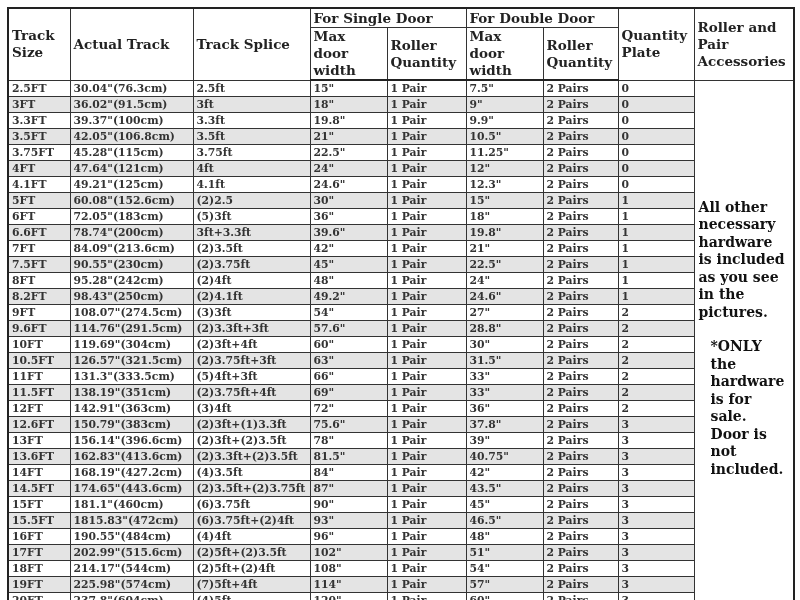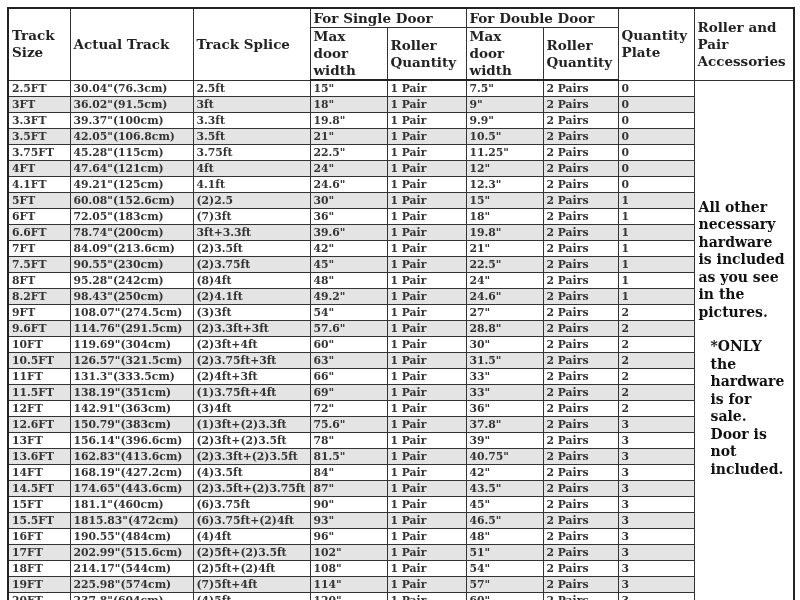--- a/index.html
+++ b/index.html
@@ -165,21 +165,21 @@
           <td class="d">(2)2.5</td>
           <td class="d">30"</td>
           <td class="d">1 Pair</td>
           <td class="d">15"</td>
           <td class="d">2 Pairs</td>
           <td class="d">1</td>
         </tr>
         <tr>
           <td class="d">6FT</td>
           <td class="d">72.05"(183cm)</td>
-          <td class="d">(7)3ft</td>
+          <td class="d">(5)3ft</td>
           <td class="d">36"</td>
           <td class="d">1 Pair</td>
           <td class="d">18"</td>
           <td class="d">2 Pairs</td>
           <td class="d">1</td>
         </tr>
         <tr>
           <td class="d">6.6FT</td>
           <td class="d">78.74"(200cm)</td>
           <td class="d">3ft+3.3ft</td>
@@ -205,21 +205,21 @@
           <td class="d">(2)3.75ft</td>
           <td class="d">45"</td>
           <td class="d">1 Pair</td>
           <td class="d">22.5"</td>
           <td class="d">2 Pairs</td>
           <td class="d">1</td>
         </tr>
         <tr>
           <td class="d">8FT</td>
           <td class="d">95.28"(242cm)</td>
-          <td class="d">(8)4ft</td>
+          <td class="d">(2)4ft</td>
           <td class="d">48"</td>
           <td class="d">1 Pair</td>
           <td class="d">24"</td>
           <td class="d">2 Pairs</td>
           <td class="d">1</td>
         </tr>
         <tr>
           <td class="d">8.2FT</td>
           <td class="d">98.43"(250cm)</td>
           <td class="d">(2)4.1ft</td>
@@ -265,51 +265,51 @@
           <td class="d">(2)3.75ft+3ft</td>
           <td class="d">63"</td>
           <td class="d">1 Pair</td>
           <td class="d">31.5"</td>
           <td class="d">2 Pairs</td>
           <td class="d">2</td>
         </tr>
         <tr>
           <td class="d">11FT</td>
           <td class="d">131.3"(333.5cm)</td>
-          <td class="d">(2)4ft+3ft</td>
+          <td class="d">(5)4ft+3ft</td>
           <td class="d">66"</td>
           <td class="d">1 Pair</td>
           <td class="d">33"</td>
           <td class="d">2 Pairs</td>
           <td class="d">2</td>
         </tr>
         <tr>
           <td class="d">11.5FT</td>
           <td class="d">138.19"(351cm)</td>
-          <td class="d">(1)3.75ft+4ft</td>
+          <td class="d">(2)3.75ft+4ft</td>
           <td class="d">69"</td>
           <td class="d">1 Pair</td>
           <td class="d">33"</td>
           <td class="d">2 Pairs</td>
           <td class="d">2</td>
         </tr>
         <tr>
           <td class="d">12FT</td>
           <td class="d">142.91"(363cm)</td>
           <td class="d">(3)4ft</td>
           <td class="d">72"</td>
           <td class="d">1 Pair</td>
           <td class="d">36"</td>
           <td class="d">2 Pairs</td>
           <td class="d">2</td>
         </tr>
         <tr>
           <td class="d">12.6FT</td>
           <td class="d">150.79"(383cm)</td>
-          <td class="d">(1)3ft+(2)3.3ft</td>
+          <td class="d">(2)3ft+(1)3.3ft</td>
           <td class="d">75.6"</td>
           <td class="d">1 Pair</td>
           <td class="d">37.8"</td>
           <td class="d">2 Pairs</td>
           <td class="d">3</td>
         </tr>
         <tr>
           <td class="d">13FT</td>
           <td class="d">156.14"(396.6cm)</td>
           <td class="d">(2)3ft+(2)3.5ft</td>

